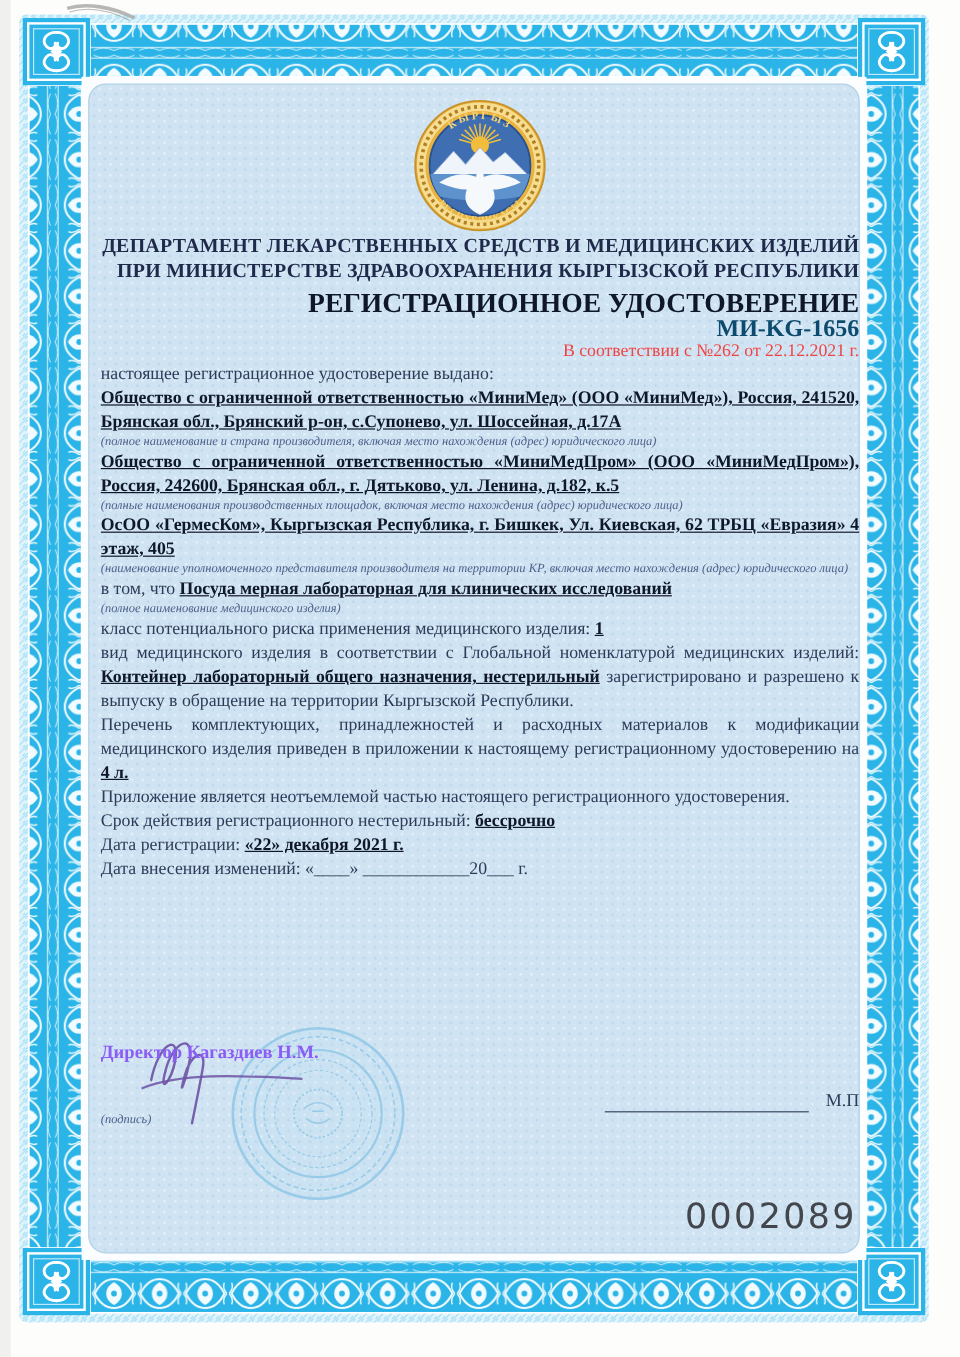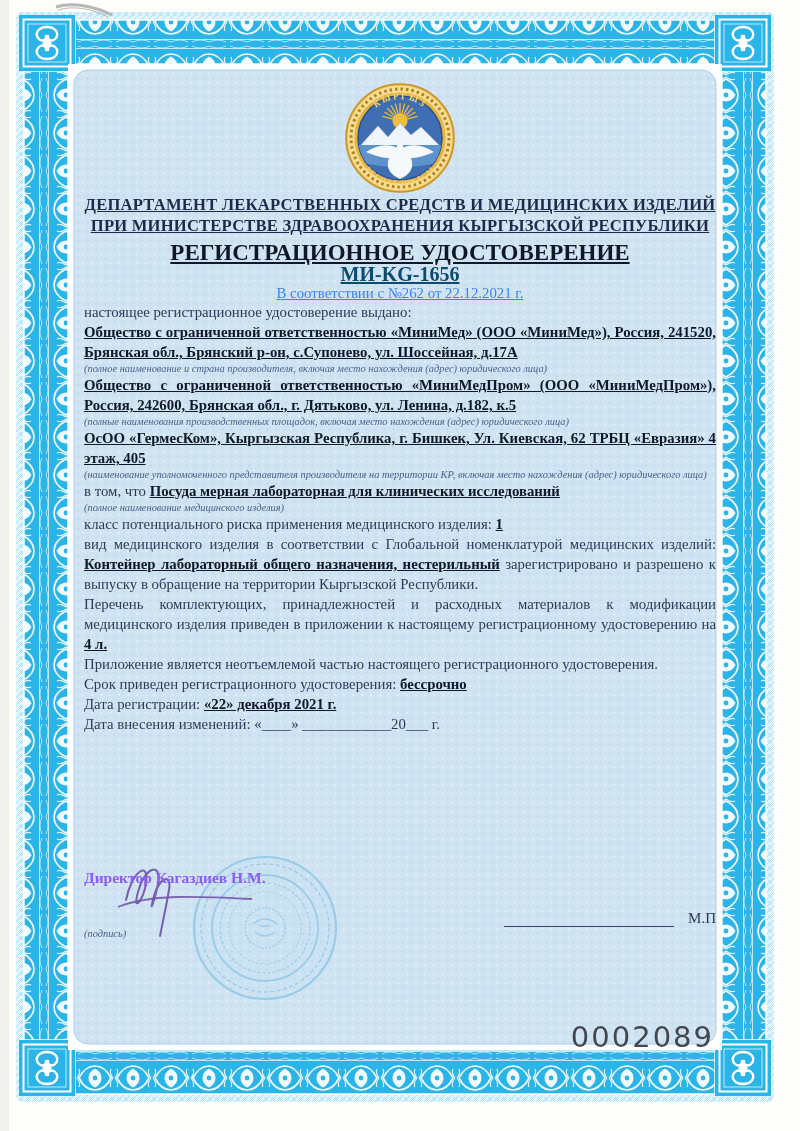--- a/index.html
+++ b/index.html
@@ -9,48 +9,48 @@
     background:#fdfdfc;
     overflow:hidden;
     font-family:"Liberation Serif", serif;
     color:#2d3b58;
   }
   svg.bg{position:absolute;left:0;top:0;}
 
   .content{
     position:absolute;left:84px;top:194px;width:632px;
   }
-  .center{text-align:center;text-decoration:underline;}
+  .center{text-align:right;}
   .authority{
     font-weight:bold;font-size:16.6px;line-height:21px;
     color:#1f2a4b;letter-spacing:0.2px;
   }
   .doc-title{font-weight:bold;font-size:23px;line-height:22px;color:#0f172a;margin-top:6px;}
   .doc-number{font-weight:bold;font-size:20px;line-height:20px;color:#0c4a6e;}
-  .order-line{font-size:14.8px;line-height:18px;color:#3b82f6;}
+  .order-line{font-size:14.8px;line-height:18px;color:#ef4444;}
   .note{
     font-style:italic;font-size:10.4px;line-height:13px;color:#4f608a;
     margin:0;
   }
   p.body{
     font-size:14.8px;line-height:20px;margin:0;text-align:justify;
   }
   .mt2{margin-top:2px;} .mt6{margin-top:6px;} .mt8{margin-top:8px;}
   .mt10{margin-top:10px;} .mt13{margin-top:13px;}
   .b{font-weight:bold;color:#0f172a;text-decoration:underline;}
   .sig-block{position:absolute;left:84px;top:868px;width:632px;}
   .sig-director{font-weight:bold;font-size:15.5px;line-height:20px;color:#8b5cf6;}
   .sig-row{margin-top:18px;font-size:14.8px;color:#2d3b58;text-align:right;}
   .sig-line{
     display:inline-block;width:170px;height:20px;
     border-bottom:1.2px solid #3a4663;vertical-align:bottom;
   }
   .mp{margin-left:14px;font-size:15px;}
   .serial{
-    position:absolute;top:1020px;right:86px;
+    position:absolute;top:996px;right:86px;
     font-family:"DejaVu Sans", sans-serif;
     font-size:29px;letter-spacing:2px;color:#43474d;
   }
 </style>
 </head>
 <body>
 
 <div class="page">
 
   <svg class="bg" width="800" height="1131" viewBox="0 0 800 1131">
@@ -197,21 +197,21 @@
     <div class="note">(полное наименование медицинского изделия)</div>
 
     <p class="body mt8"><span>класс потенциального риска применения медицинского изделия: </span><span class="b">1</span></p>
 
     <p class="body mt8"><span>вид медицинского изделия в соответствии с Глобальной номенклатурой медицинских изделий: </span><span class="b">Контейнер лабораторный общего назначения, нестерильный</span><span> зарегистрировано и разрешено к выпуску в обращение на территории Кыргызской Республики.</span></p>
 
     <p class="body mt8"><span>Перечень комплектующих, принадлежностей и расходных материалов к модификации медицинского изделия приведен в приложении к настоящему регистрационному удостоверению на </span><span class="b">4 л.</span></p>
 
     <p class="body mt8">Приложение является неотъемлемой частью настоящего регистрационного удостоверения.</p>
 
-    <p class="body mt10"><span>Срок приведен регистрационного удостоверения: </span><span class="b">бессрочно</span></p>
+    <p class="body mt10"><span>Срок действия регистрационного нестерильный: </span><span class="b">бессрочно</span></p>
 
     <p class="body mt13"><span>Дата регистрации: </span><span class="b">«22» декабря 2021 г.</span></p>
 
     <p class="body mt13">Дата внесения изменений: «____» ____________20___ г.</p>
   </div>
 
   <div class="sig-block">
     <div class="sig-director">Директор Кагаздиев Н.М.</div>
     <div class="sig-row"><span class="sig-line"></span><span class="mp">М.П</span></div>
     <div class="note">(подпись)</div>

